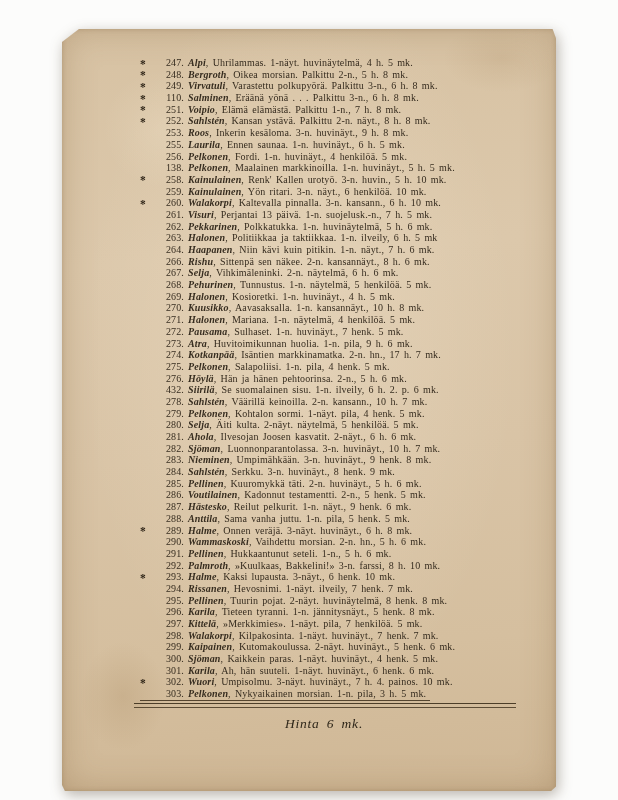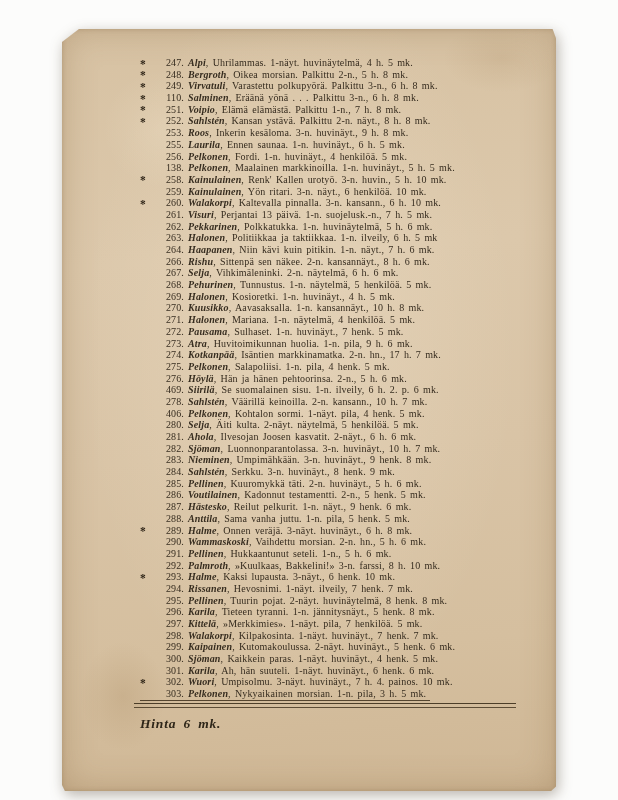--- a/index.html
+++ b/index.html
@@ -49,22 +49,22 @@
   }
   .row .text{overflow:visible;}
   .row .author{font-weight:600;}
   .row.last{width:max-content;border-bottom:1px solid rgba(62,48,28,.85);padding-right:4px;align-items:center;}
   .double-rule{
     margin-top:2.5px;margin-left:-6px;width:382px;height:2.4px;
     border-top:1.3px solid rgba(62,48,28,.9);
     border-bottom:1px solid rgba(62,48,28,.8);
   }
   .footer{
-    margin-top:8px;
-    font-size:13.5px;font-weight:bold;font-style:italic;
+    margin-top:8px;text-align:center;
+    font-size:13.5px;font-weight:normal;font-style:italic;
     letter-spacing:.8px;word-spacing:3px;color:#2e2619;
   }
 </style>
 </head>
 <body>
 
 <div class="stage">
   <div class="paper-wrap">
     <div class="paper">
       <div class="blotch b1"></div>
@@ -208,31 +208,31 @@
             <span class="num">275.</span>
             <span class="text"><em class="author">Pelkonen</em>, Salapoliisi. 1-n. pila, 4 henk. 5 mk.</span>
           </div>
           <div class="row">
             <span class="star"></span>
             <span class="num">276.</span>
             <span class="text"><em class="author">Höylä</em>, Hän ja hänen pehtoorinsa. 2-n., 5 h. 6 mk.</span>
           </div>
           <div class="row">
             <span class="star"></span>
-            <span class="num">469.</span>
+            <span class="num">432.</span>
             <span class="text"><em class="author">Siirilä</em>, Se suomalainen sisu. 1-n. ilveily, 6 h. 2. p. 6 mk.</span>
           </div>
           <div class="row">
             <span class="star"></span>
             <span class="num">278.</span>
             <span class="text"><em class="author">Sahlstén</em>, Väärillä keinoilla. 2-n. kansann., 10 h. 7 mk.</span>
           </div>
           <div class="row">
             <span class="star"></span>
-            <span class="num">406.</span>
+            <span class="num">279.</span>
             <span class="text"><em class="author">Pelkonen</em>, Kohtalon sormi. 1-näyt. pila, 4 henk. 5 mk.</span>
           </div>
           <div class="row">
             <span class="star"></span>
             <span class="num">280.</span>
             <span class="text"><em class="author">Selja</em>, Äiti kulta. 2-näyt. näytelmä, 5 henkilöä. 5 mk.</span>
           </div>
           <div class="row">
             <span class="star"></span>
             <span class="num">281.</span>

